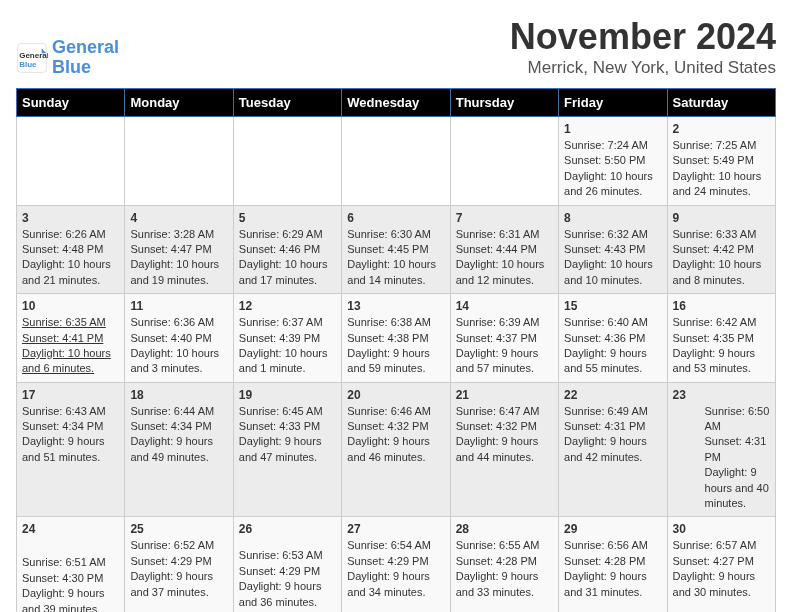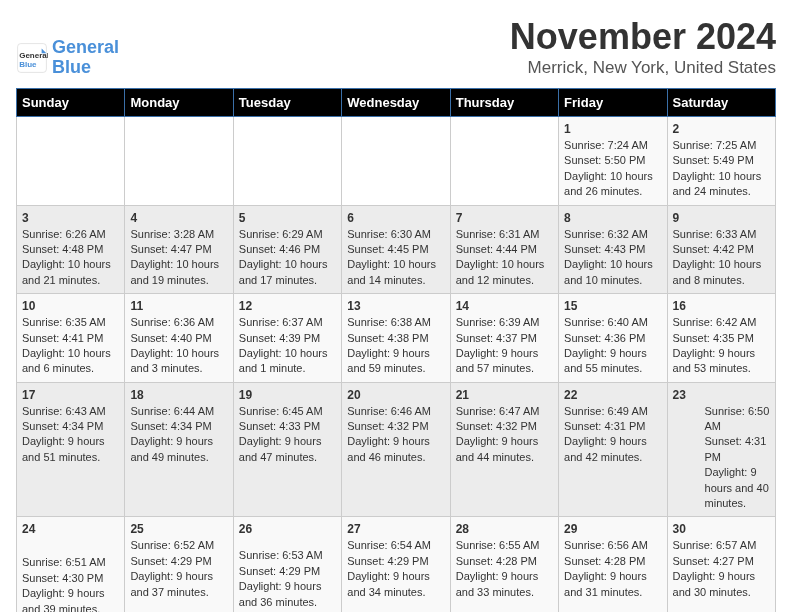--- a/index.html
+++ b/index.html
@@ -185,21 +185,21 @@
         <td>
           <div class="day-num">9</div>
           <div class="day-info" style="white-space: pre-line;">Sunrise: 6:33 AM
 Sunset: 4:42 PM
 Daylight: 10 hours and 8 minutes.</div>
         </td>
       </tr>
       <tr>
         <td>
           <div class="day-num">10</div>
-          <div class="day-info" style="white-space: pre-line;">Sunrise: 6:35 AM
+          <div class="day-info" style="white-space: pre-line; text-decoration: underline;">Sunrise: 6:35 AM
 Sunset: 4:41 PM
 Daylight: 10 hours and 6 minutes.</div>
         </td>
         <td>
           <div class="day-num">11</div>
           <div class="day-info" style="white-space: pre-line;">Sunrise: 6:36 AM
 Sunset: 4:40 PM
 Daylight: 10 hours and 3 minutes.</div>
         </td>
         <td>

